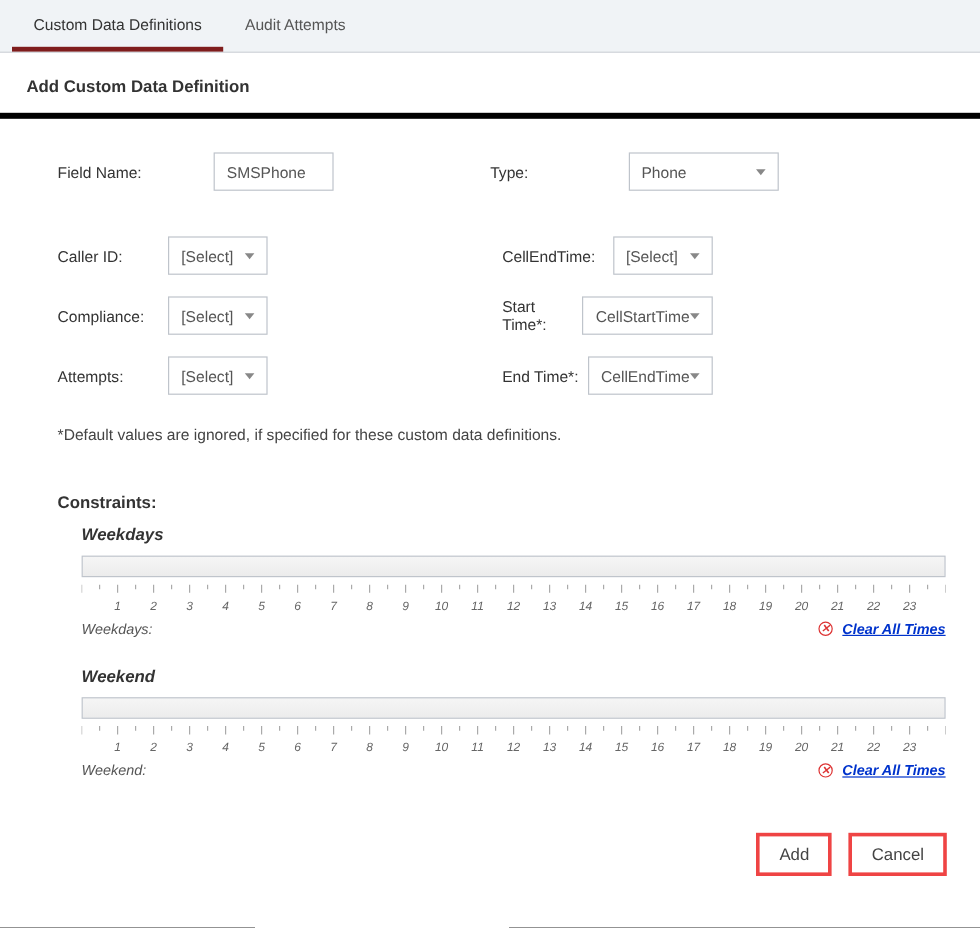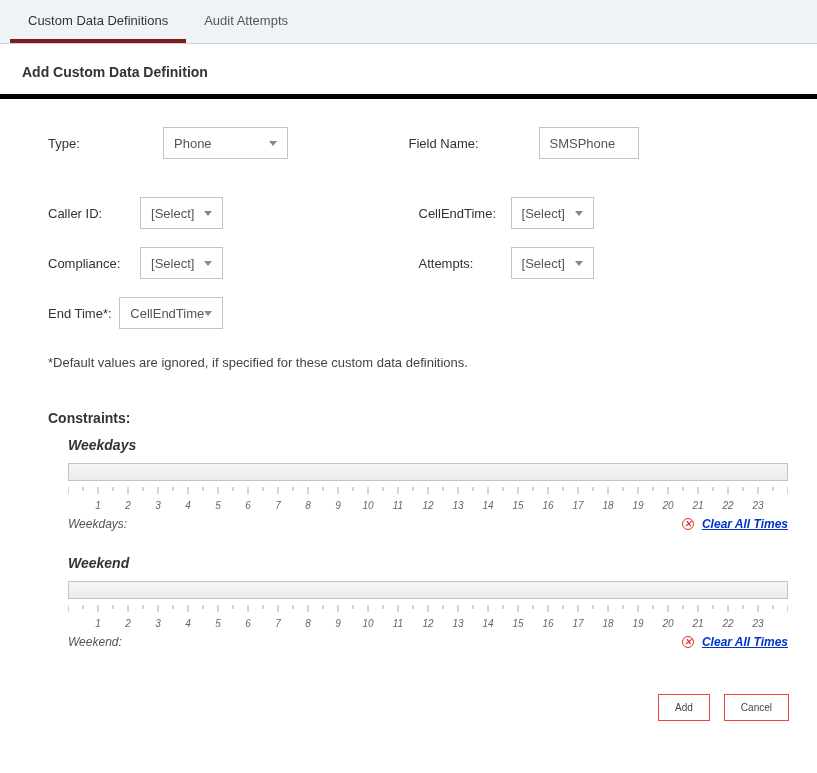--- a/index.html
+++ b/index.html
@@ -27,47 +27,47 @@
 .slider { border: 1px solid #bfc4cb; background: linear-gradient(#f5f5f5,#ececec); height: 18px; width: 720px; position: relative; margin-bottom:2px;}
 .tickrow { display: flex; width: 720px; margin-top: 2px; }
 .tickspace { width:15px; }
 .ticknum { flex: 1; text-align: center; font-size: 10px; color: #666; }
 .cons-footer { display: flex; align-items: center; justify-content: space-between; width: 720px; margin-top: 6px; }
 .cons-label { color: #555; font-size: 12px; }
 .clear-wrap { display: flex; align-items: center; gap: 8px; }
 .closeicon { width: 12px; height: 12px; border-radius: 50%; border: 1px solid #d33; color: #d33; display:flex; align-items:center; justify-content:center; font-size:9px; font-weight:bold; line-height:1; }
 .clearlink { color: #0033cc; text-decoration: underline; font-size: 12px; font-weight: bold; cursor: pointer; }
 .buttons { display: flex; justify-content: flex-end; gap: 14px; padding: 10px 28px 20px; border-top:1px solid transparent;}
-.btn { border: 1px solid #ef4444; background: #fff; padding: 7px 16px; font-size: 10px; color:#444; cursor: pointer; }
+.btn { border: 3px solid #ef4444; background: #fff; padding: 7px 16px; font-size: 14px; color:#444; cursor: pointer; }
 svg.tickmarks line { stroke:#aaa; stroke-width:1; }
 </style>
 </head>
 <body>
 <div class="container">
 
 <div class="tabs">
   <div class="tab active">Custom Data Definitions</div>
   <div class="tab">Audit Attempts</div>
 </div>
 
 <div class="section-title">Add Custom Data Definition</div>
 
 <div class="form-area">
   <div class="row">
     <div class="cell">
+      <div class="label">Field Name:</div>
+      <div class="input">SMSPhone</div>
+    </div>
+    <div class="cell">
       <div class="label" style="width:115px">Type:</div>
       <div class="select wide">
         <span>Phone</span>
         <span class="chev"></span>
       </div>
     </div>
-    <div class="cell">
-      <div class="label">Field Name:</div>
-      <div class="input">SMSPhone</div>
-    </div>
   </div>
 
   <div style="height:12px"></div>
 
   <div class="grid2">
     <div class="cell">
       <div class="label wide">Caller ID:</div>
       <div class="select">
         <span>[Select]</span>
         <span class="chev"></span>
@@ -77,20 +77,27 @@
       <div class="label wide">CellEndTime:</div>
       <div class="select">
         <span>[Select]</span>
         <span class="chev"></span>
       </div>
     </div>
     <div class="cell">
       <div class="label wide">Compliance:</div>
       <div class="select">
         <span>[Select]</span>
+        <span class="chev"></span>
+      </div>
+    </div>
+    <div class="cell">
+      <div class="label wide">Start Time*:</div>
+      <div class="select">
+        <span>CellStartTime</span>
         <span class="chev"></span>
       </div>
     </div>
     <div class="cell">
       <div class="label wide">Attempts:</div>
       <div class="select">
         <span>[Select]</span>
         <span class="chev"></span>
       </div>
     </div>

